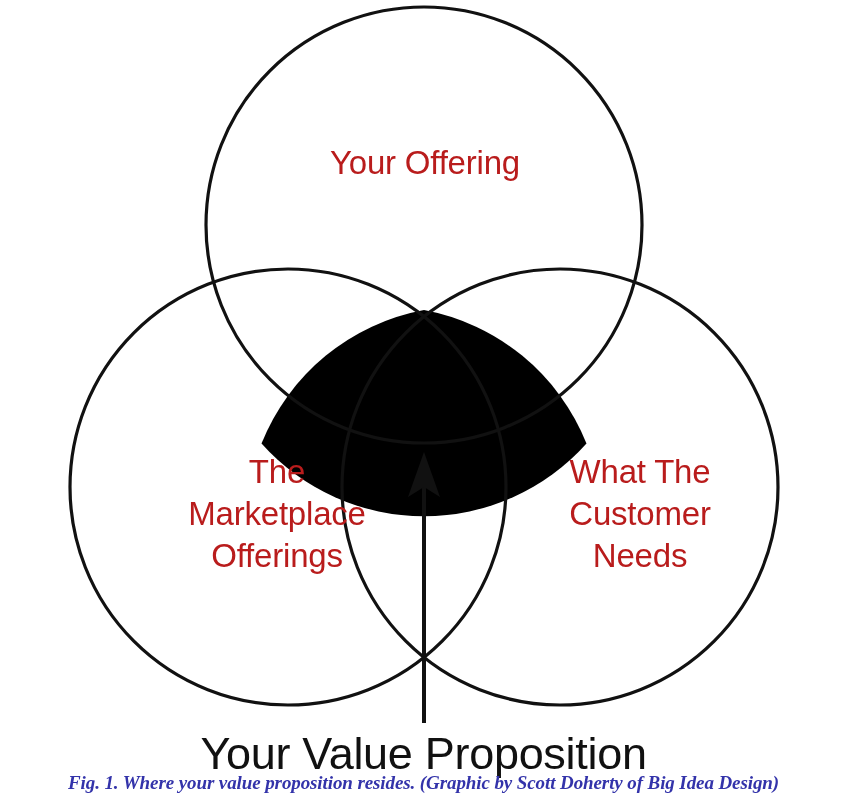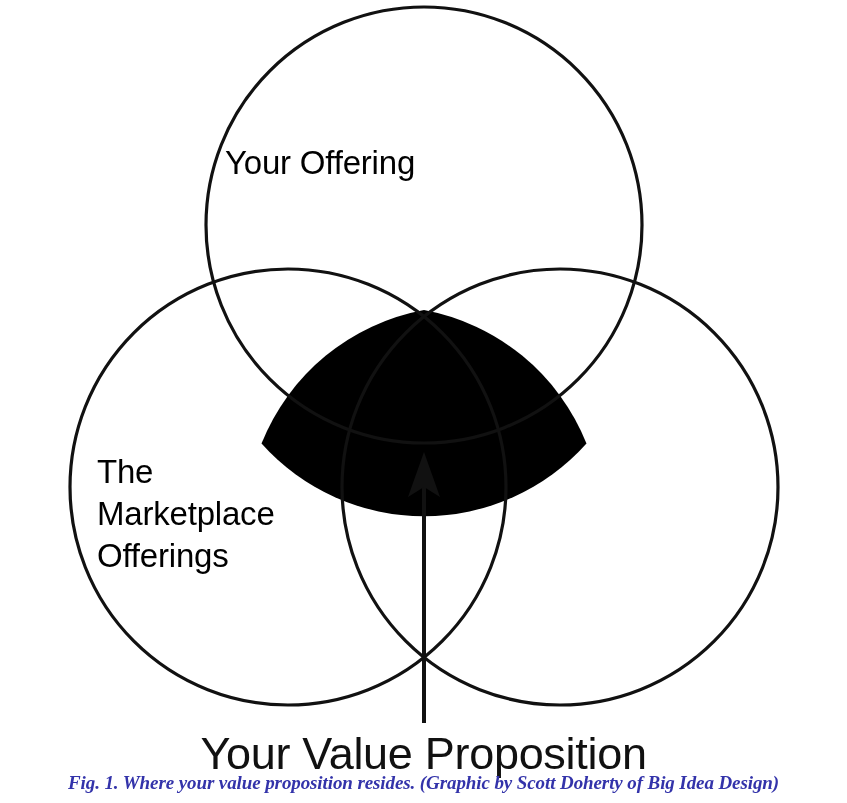--- a/index.html
+++ b/index.html
@@ -50,21 +50,22 @@
   }
 
   .arrow-head {
     fill: #111111;
     stroke: none;
   }
 
   
   .venn-label {
     position: absolute;
-    color: #000000;
+    text-align: center;
+    color: #b91c1c;
     font-family: "Liberation Sans", sans-serif;
     font-weight: 400;
     line-height: 1.28;
     letter-spacing: -0.2px;
     white-space: pre-line;
     pointer-events: none;
   }
 
   #label-top {
     left: 225px;
@@ -138,18 +139,21 @@
              L 424 487
              L 408 497 Z"></path>
   </svg>
 
   <div class="venn-label" id="label-top">Your Offering</div>
 
   <div class="venn-label" id="label-left">The
 Marketplace
 Offerings</div>
 
+  <div class="venn-label" id="label-right">What The
+Customer
+Needs</div>
 
   <div id="label-bottom">Your Value Proposition</div>
 
   <div id="figure-caption">Fig. 1. Where your value proposition resides. (Graphic by Scott Doherty of Big Idea Design)</div>
 
 </div>
 
 </body></html>

